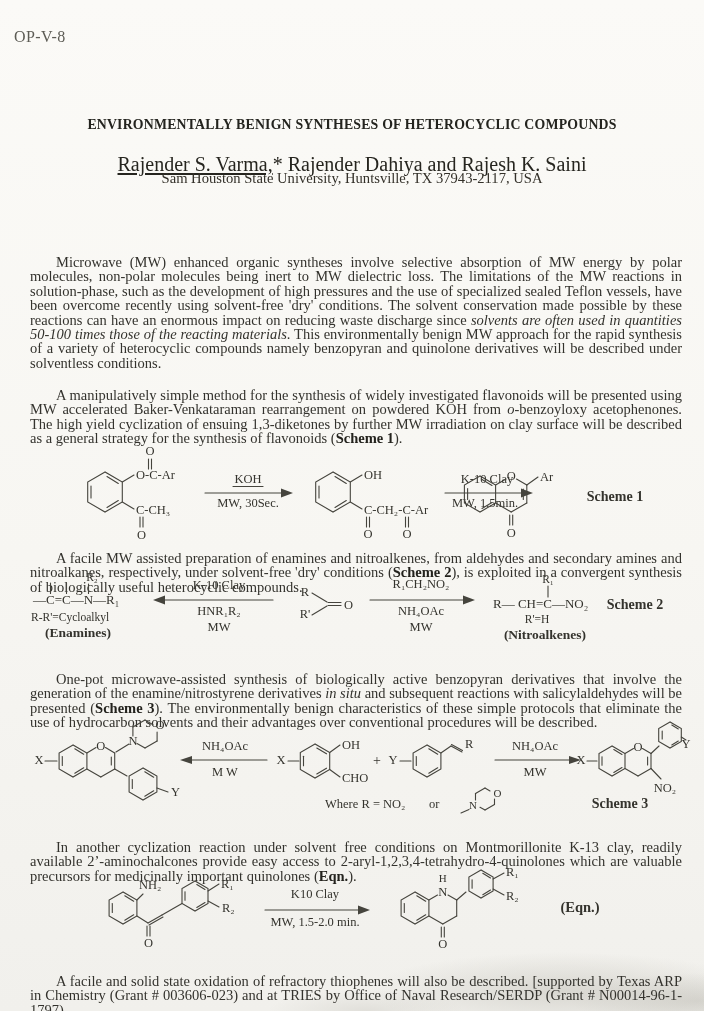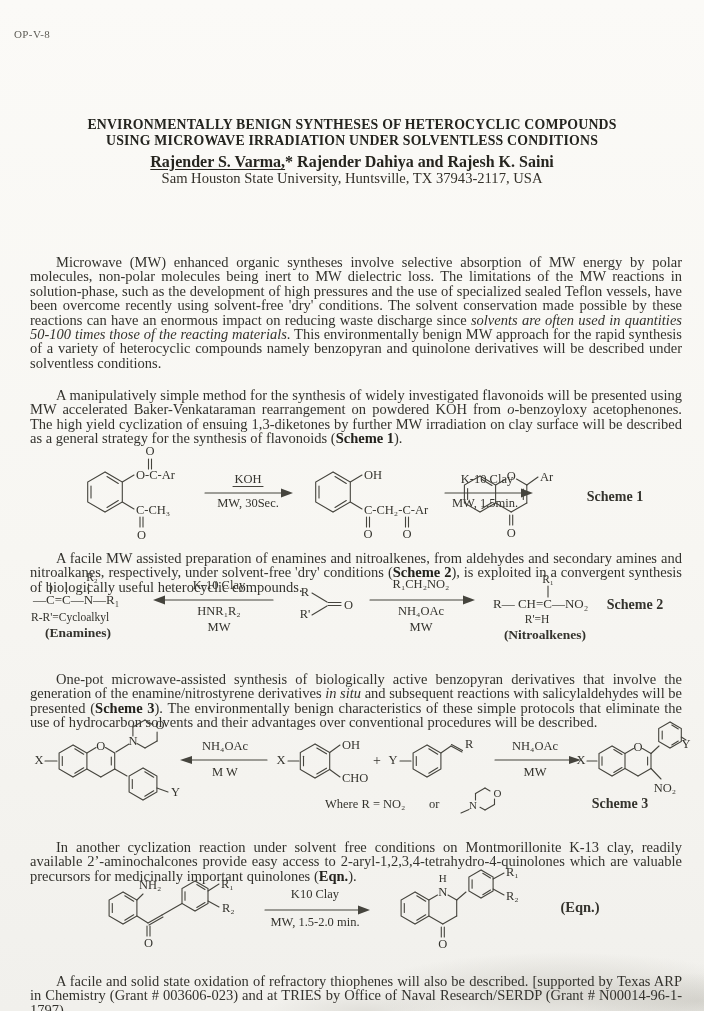--- a/index.html
+++ b/index.html
@@ -6,25 +6,25 @@
   .page{
     position:relative;width:704px;height:1011px;overflow:hidden;
     font-family:"Liberation Serif", serif;color:#2e2d2b;
     background-image:
       radial-gradient(ellipse 280px 55px at 80% 98%, rgba(196,194,186,.55), rgba(196,194,186,0) 70%),
       radial-gradient(ellipse 180px 40px at 99% 99%, rgba(188,186,178,.5), rgba(188,186,178,0) 70%),
       radial-gradient(ellipse 140px 30px at 52% 100%, rgba(205,203,196,.45), rgba(205,203,196,0) 70%),
       linear-gradient(180deg,#fbfaf7 0%,#f7f6f2 55%,#f1f0ec 100%);
   }
   .hdr{position:absolute;top:28px;left:14px;right:20px;display:flex;justify-content:space-between;
-       font-size:11px;color:#5d5c55;letter-spacing:.4px;}
+       font-size:16px;color:#5d5c55;letter-spacing:.4px;}
   .title{position:absolute;top:117px;left:0;width:704px;text-align:center;
          font-weight:bold;font-size:13.8px;line-height:16px;color:#24241f;letter-spacing:.2px;}
   .authors{position:absolute;top:153px;left:0;width:704px;text-align:center;
-           font-weight:bold;font-size:16px;color:#26251f;}
+           font-weight:normal;font-size:20px;color:#26251f;}
   .authors .u{text-decoration:underline;text-underline-offset:2px;}
   .affil{position:absolute;top:171px;left:0;width:704px;text-align:center;
          font-size:14.6px;line-height:15.6px;color:#333029;}
   .para{position:absolute;left:30px;width:652px;font-size:14.5px;line-height:14.4px;
         text-align:justify;text-indent:26px;color:#33322d;margin-top:29px;}
   .para b{color:#23221d;}
   .scheme{position:absolute;}
   .scheme .bond{stroke:#45443d;stroke-width:1.1;fill:none;stroke-linecap:round;}
   .scheme .head{fill:#45443d;stroke:none;}
   .scheme text{font-family:"Liberation Serif","DejaVu Serif",serif;fill:#34332d;}
@@ -37,21 +37,20 @@
 <body>
 
 <div class="page">
 
   <div class="hdr">
     <span>OP-V-8</span>
   </div>
 
   <div class="title">
     <div>ENVIRONMENTALLY BENIGN SYNTHESES OF HETEROCYCLIC COMPOUNDS</div>
-    <div>USING MICROWAVE IRRADIATION UNDER SOLVENTLESS CONDITIONS</div>
   </div>
 
   <div class="authors">
     <span class="u">Rajender S. Varma,</span><span>*</span><span> Rajender Dahiya and Rajesh K. Saini</span>
   </div>
 
   <div class="affil">
     <div>Sam Houston State University, Huntsville, TX 37943-2117, USA</div>
   </div>
 

